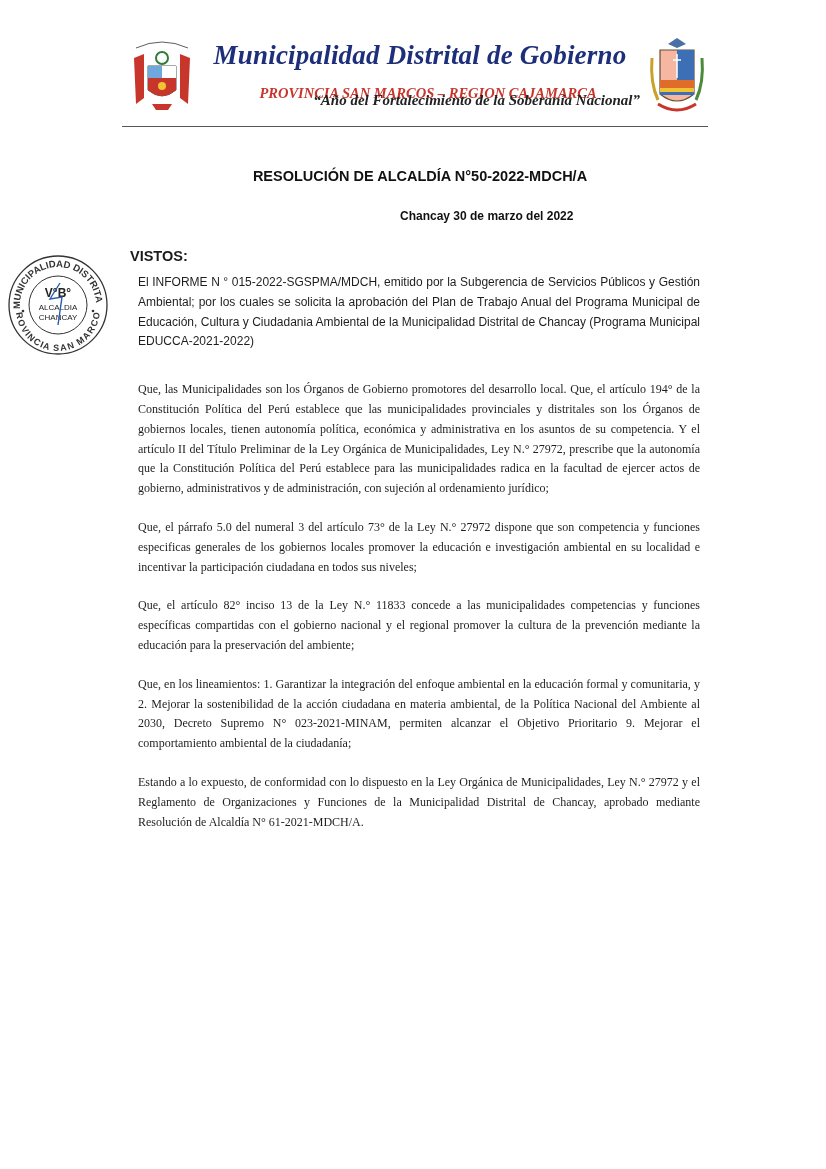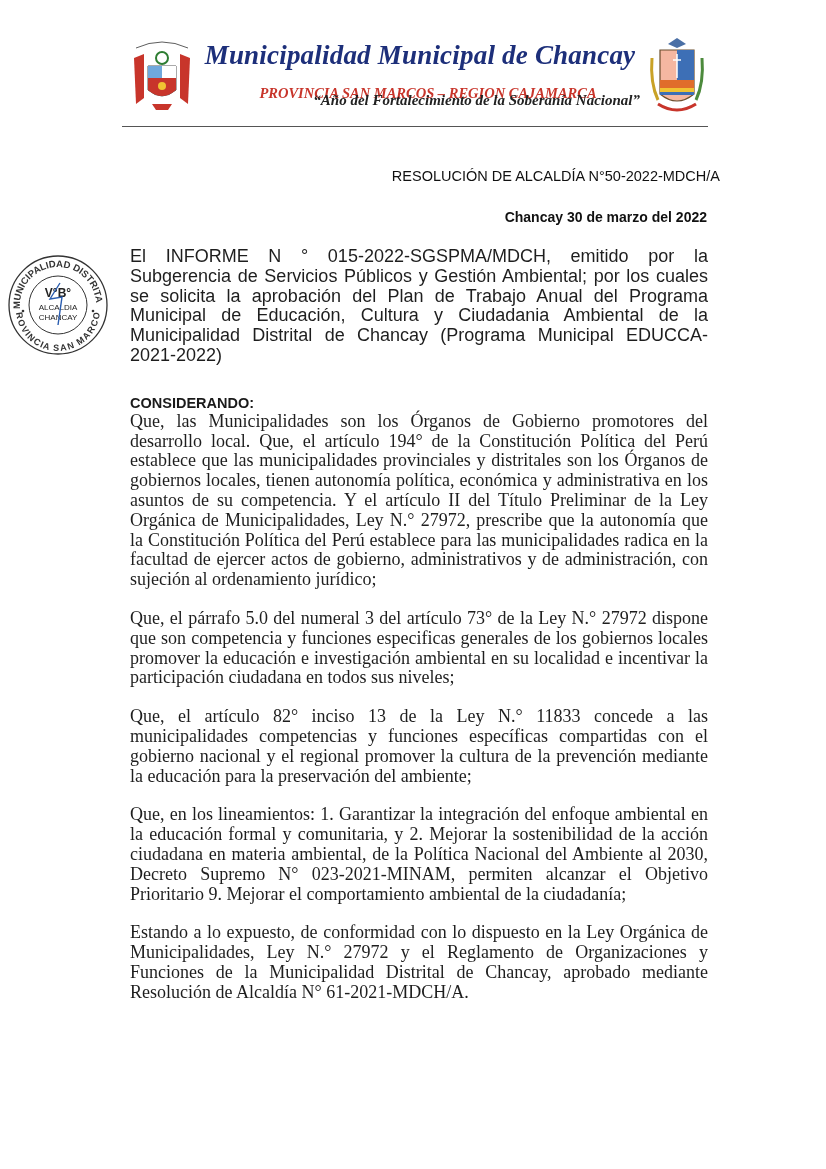--- a/index.html
+++ b/index.html
@@ -6,48 +6,48 @@
   body { width: 826px; height: 1169px; position: relative; overflow: hidden; color: #1a1a1a; font-family: "Liberation Sans", sans-serif; }
   .abs { position: absolute; }
   
   .shield-left { left: 130px; top: 38px; width: 64px; height: 74px; }
   .shield-right { left: 646px; top: 38px; width: 62px; height: 82px; }
   .h-title { left: 200px; top: 40px; width: 440px; text-align: center; font-family: "Liberation Serif", serif; font-weight: bold; font-size: 27px; color: #1d2f7a; letter-spacing: 0.2px; font-style: italic; }
   .h-sub { left: 208px; top: 74px; width: 440px; text-align: center; font-family: "Liberation Serif", serif; font-style: italic; font-weight: bold; font-size: 14.5px; color: #c8352b; margin-top: 11px; }
   .h-motto { left: 200px; top: 92px; width: 440px; text-align: right; font-family: "Liberation Serif", serif; font-style: italic; font-weight: bold; font-size: 15px; color: #222; }
   .h-rule { left: 122px; top: 126px; width: 586px; height: 1px; background: #555; }
   
-  .doc-title { left: 120px; top: 168px; width: 600px; text-align: right; font-weight: normal; font-size: 14.5px; color: #111; }
-  .doc-date { left: 400px; top: 209px; width: 307px; text-align: right; font-weight: bold; font-size: 14px; color: #111; }
+  .doc-title { left: 120px; top: 168px; width: 600px; text-align: center; font-weight: bold; font-size: 14.5px; color: #111; }
+  .doc-date { left: 400px; top: 209px; width: 307px; font-weight: bold; font-size: 12px; color: #111; }
   
   .stamp { left: 6px; top: 253px; width: 104px; height: 104px; }
   
   .body-wrap { left: 130px; top: 247px; width: 578px; }
   .sec-head { font-weight: bold; font-size: 14.5px; margin: 0; line-height: 18px; }
-  .para { font-size: 18px; line-height: 19.8px; text-align: justify; margin: 0; color: #1e1e1e; }
+  .para { font-size: 12px; line-height: 19.8px; text-align: justify; margin: 8px; color: #1e1e1e; }
   .sp-vistos { margin-bottom: 28px; }
   .sp-para { margin-bottom: 19px; font-family: Liberation Serif, serif; }
 </style>
 </head>
 <body>
 
 <svg class="abs shield-left" viewBox="0 0 64 74">
   <path d="M6 10 Q32 -2 58 10" fill="none" stroke="#333" stroke-width="0.8"></path>
   <path d="M4 20 L14 16 L14 60 L6 66 Z" fill="#c8352b"></path>
   <path d="M60 20 L50 16 L50 60 L58 66 Z" fill="#c8352b"></path>
   <circle cx="32" cy="20" r="6" fill="none" stroke="#2e7d32" stroke-width="2"></circle>
   <path d="M18 28 L46 28 L46 52 Q32 64 18 52 Z" fill="#fff" stroke="#555" stroke-width="1"></path>
   <rect x="18" y="28" width="14" height="12" fill="#6fa8dc"></rect>
   <rect x="32" y="28" width="14" height="12" fill="#fff"></rect>
   <path d="M18 40 L46 40 L46 52 Q32 64 18 52 Z" fill="#c8352b"></path>
   <circle cx="32" cy="48" r="4" fill="#f1c232"></circle>
   <path d="M22 66 L42 66 L38 72 L26 72 Z" fill="#c8352b"></path>
 </svg>
 
-<div class="abs h-title">Municipalidad Municipal de Chancay</div>
+<div class="abs h-title">Municipalidad Distrital de Gobierno</div>
 <div class="abs h-sub">PROVINCIA SAN MARCOS – REGION CAJAMARCA</div>
 <div class="abs h-motto">“Año del Fortalecimiento de la Soberanía Nacional”</div>
 
 <svg class="abs shield-right" viewBox="0 0 62 82">
   <path d="M22 6 L31 0 L40 6 L31 10 Z" fill="#4a6fa5"></path>
   <path d="M14 12 L48 12 L48 56 Q31 70 14 56 Z" fill="#f5b7a1" stroke="#6b4e2e" stroke-width="1.2"></path>
   <rect x="31" y="12" width="17" height="30" fill="#3d6fb6"></rect>
   <line x1="31" y1="16" x2="31" y2="40" stroke="#fff" stroke-width="1.5"></line>
   <line x1="27" y1="22" x2="35" y2="22" stroke="#fff" stroke-width="1.5"></line>
   <path d="M14 42 L48 42 L48 50 L14 50 Z" fill="#e06c2b"></path>
@@ -78,21 +78,21 @@
   </text>
   <circle cx="17" cy="58" r="1.3" fill="#333"></circle>
   <circle cx="87" cy="58" r="1.3" fill="#333"></circle>
   <text x="52" y="44" text-anchor="middle" font-family="Liberation Sans, sans-serif" font-size="12" font-weight="bold" fill="#222">V°B°</text>
   <text x="52" y="57" text-anchor="middle" font-family="Liberation Sans, sans-serif" font-size="8" fill="#222">ALCALDIA</text>
   <text x="52" y="67" text-anchor="middle" font-family="Liberation Sans, sans-serif" font-size="8" fill="#222">CHANCAY</text>
   <path d="M54 30 L44 46 L56 44 L52 72" fill="none" stroke="#2a5db0" stroke-width="1.4"></path>
 </svg>
 
 <div class="abs body-wrap">
+  <p class="sec-head">VISTOS:</p>
   <p class="para sp-vistos">El INFORME N ° 015-2022-SGSPMA/MDCH, emitido por la Subgerencia de Servicios Públicos y Gestión Ambiental; por los cuales se solicita la aprobación del Plan de Trabajo Anual del Programa Municipal de Educación, Cultura y Ciudadania Ambiental de la Municipalidad Distrital de Chancay (Programa Municipal EDUCCA-2021-2022)</p>
 
-  <p class="sec-head">CONSIDERANDO:</p>
   <p class="para sp-para">Que, las Municipalidades son los Órganos de Gobierno promotores del desarrollo local. Que, el artículo 194° de la Constitución Política del Perú establece que las municipalidades provinciales y distritales son los Órganos de gobiernos locales, tienen autonomía política, económica y administrativa en los asuntos de su competencia. Y el artículo II del Título Preliminar de la Ley Orgánica de Municipalidades, Ley N.° 27972, prescribe que la autonomía que la Constitución Política del Perú establece para las municipalidades radica en la facultad de ejercer actos de gobierno, administrativos y de administración, con sujeción al ordenamiento jurídico;</p>
   <p class="para sp-para">Que, el párrafo 5.0 del numeral 3 del artículo 73° de la Ley N.° 27972 dispone que son competencia y funciones especificas generales de los gobiernos locales promover la educación e investigación ambiental en su localidad e incentivar la participación ciudadana en todos sus niveles;</p>
   <p class="para sp-para">Que, el artículo 82° inciso 13 de la Ley N.° 11833 concede a las municipalidades competencias y funciones específicas compartidas con el gobierno nacional y el regional promover la cultura de la prevención mediante la educación para la preservación del ambiente;</p>
   <p class="para sp-para">Que, en los lineamientos: 1. Garantizar la integración del enfoque ambiental en la educación formal y comunitaria, y 2. Mejorar la sostenibilidad de la acción ciudadana en materia ambiental, de la Política Nacional del Ambiente al 2030, Decreto Supremo N° 023-2021-MINAM, permiten alcanzar el Objetivo Prioritario 9. Mejorar el comportamiento ambiental de la ciudadanía;</p>
   <p class="para sp-para">Estando a lo expuesto, de conformidad con lo dispuesto en la Ley Orgánica de Municipalidades, Ley N.° 27972 y el Reglamento de Organizaciones y Funciones de la Municipalidad Distrital de Chancay, aprobado mediante Resolución de Alcaldía N° 61-2021-MDCH/A.</p>
 </div>
 
 </body></html>

